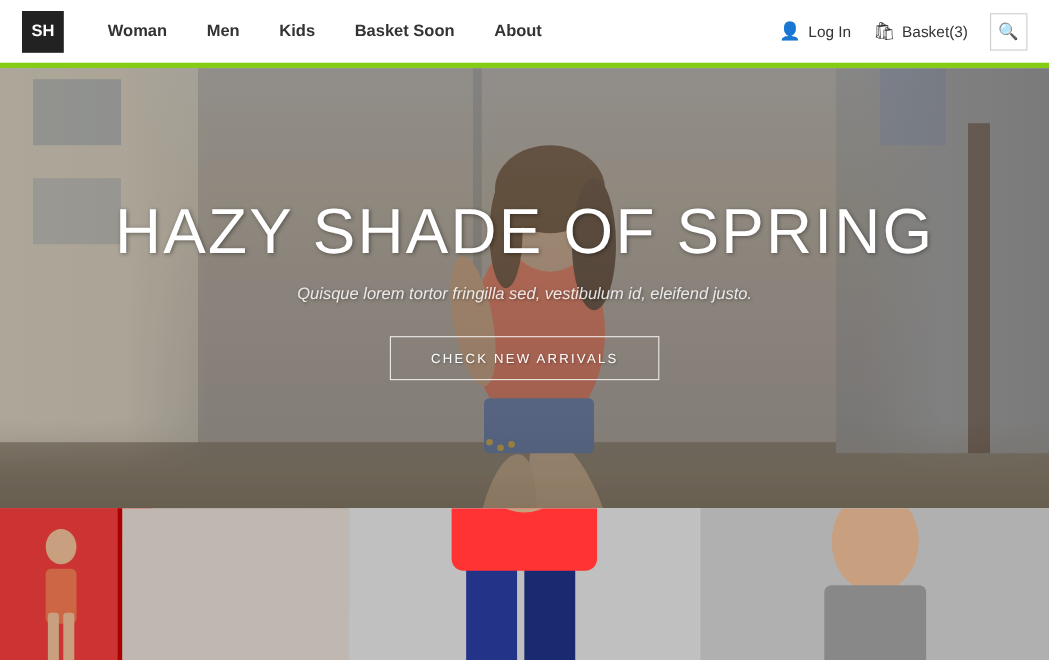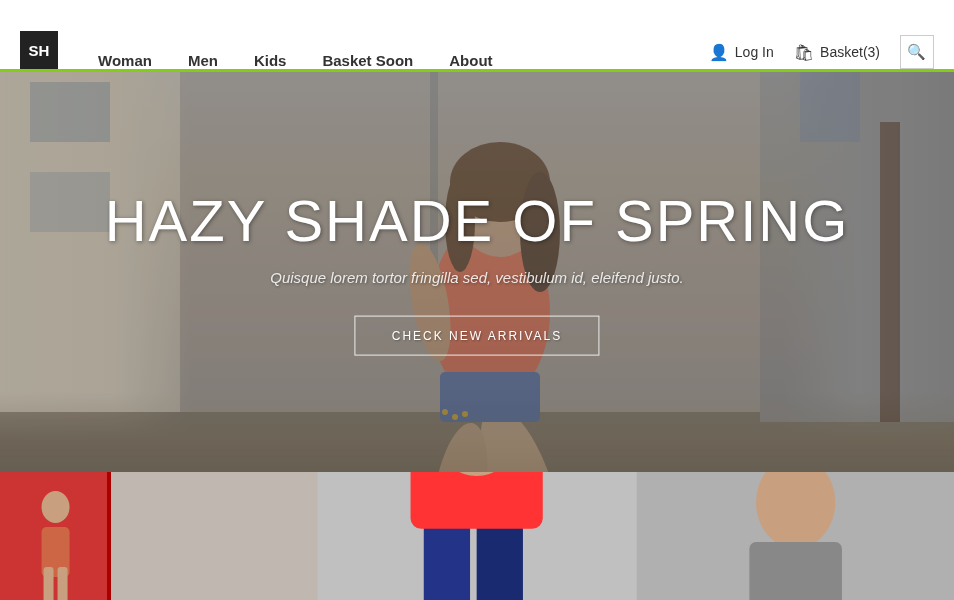--- a/index.html
+++ b/index.html
@@ -1,23 +1,23 @@
 <!DOCTYPE html>
 <html><head>
   <meta charset="utf-8">
   <style>
     * { margin: 0; padding: 0; box-sizing: border-box; }
     body { font-family: Arial, sans-serif; width: 954px; overflow-x: hidden; background: #fff; }
 
     
     .navbar {
       display: flex;
-      align-items: flex-end;
-      height: 72px;
-      border-bottom: 3px solid #84cc16;
+      align-items: center;
+      height: 62px;
+      border-bottom: 5px solid #84cc16;
       padding: 0 20px;
       background: #fff;
     }
     .logo {
       background: #222;
       color: #fff;
       font-weight: bold;
       font-size: 15px;
       width: 38px;
       height: 38px;

